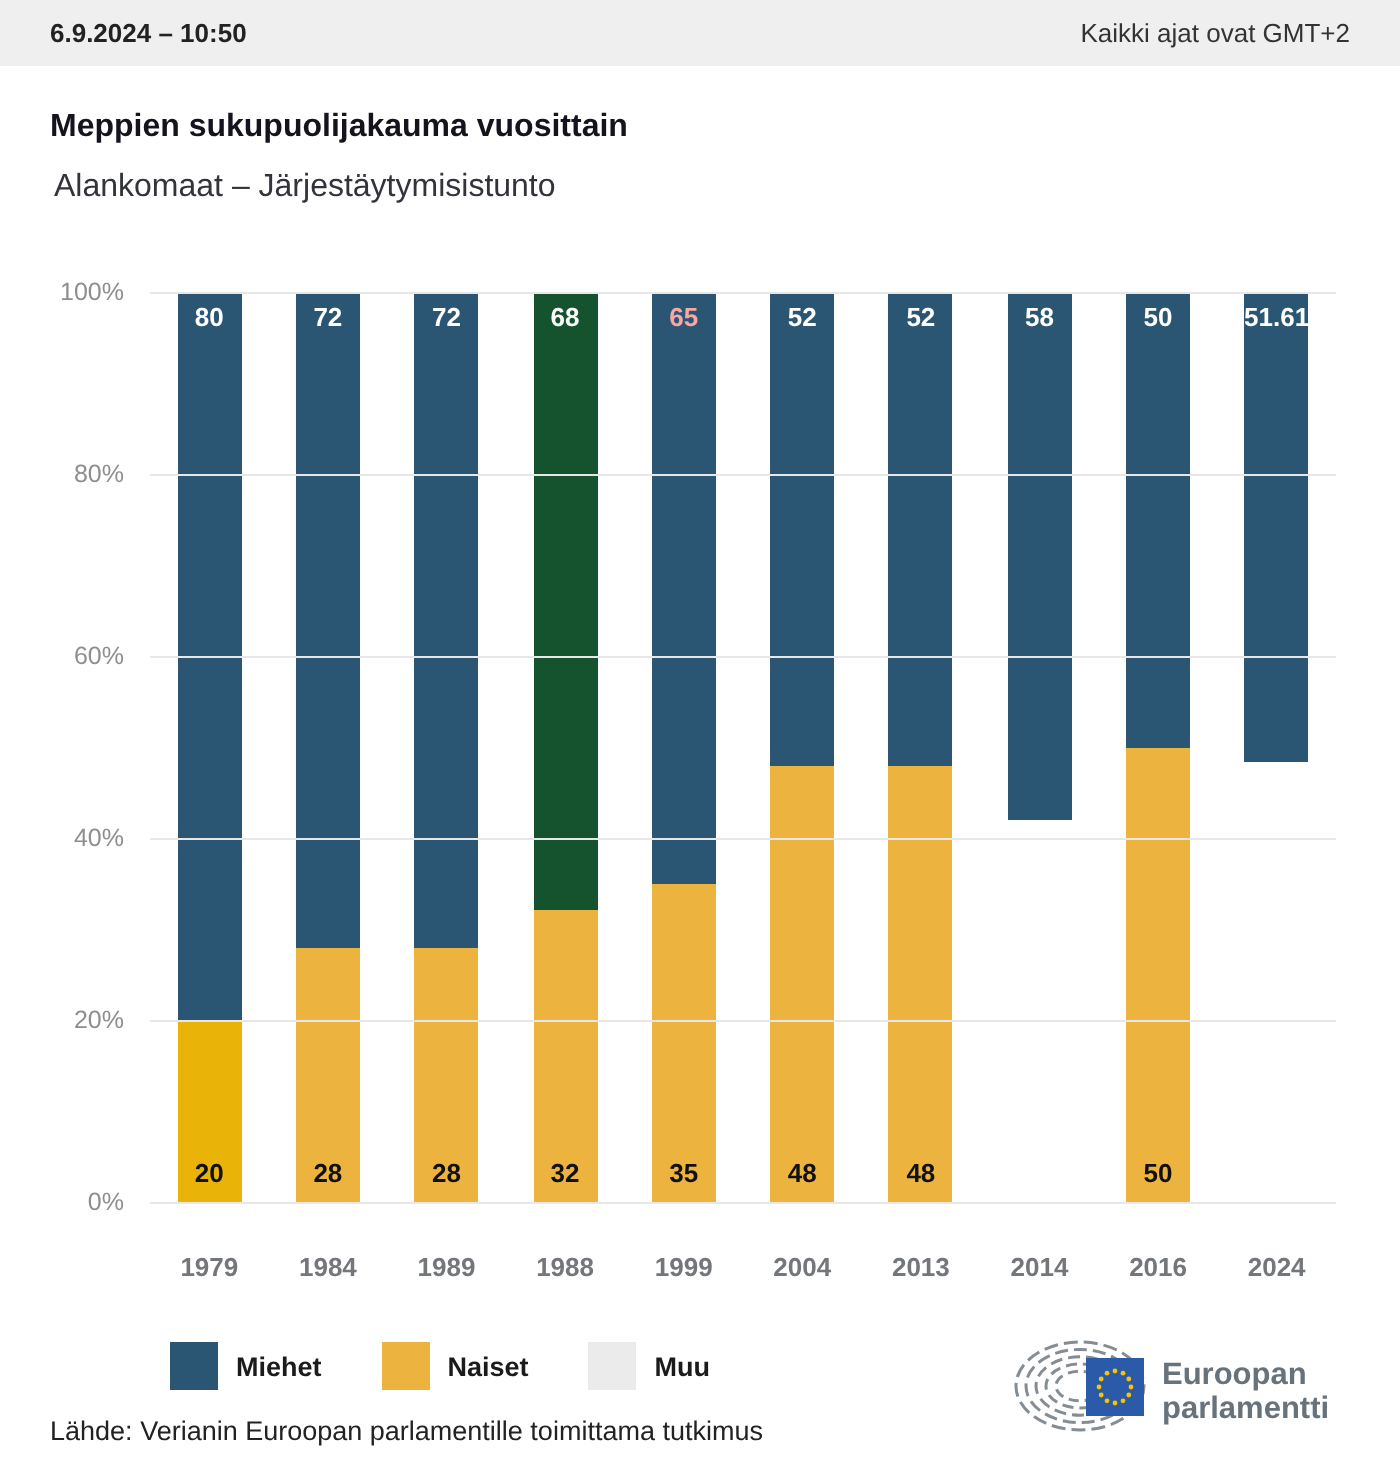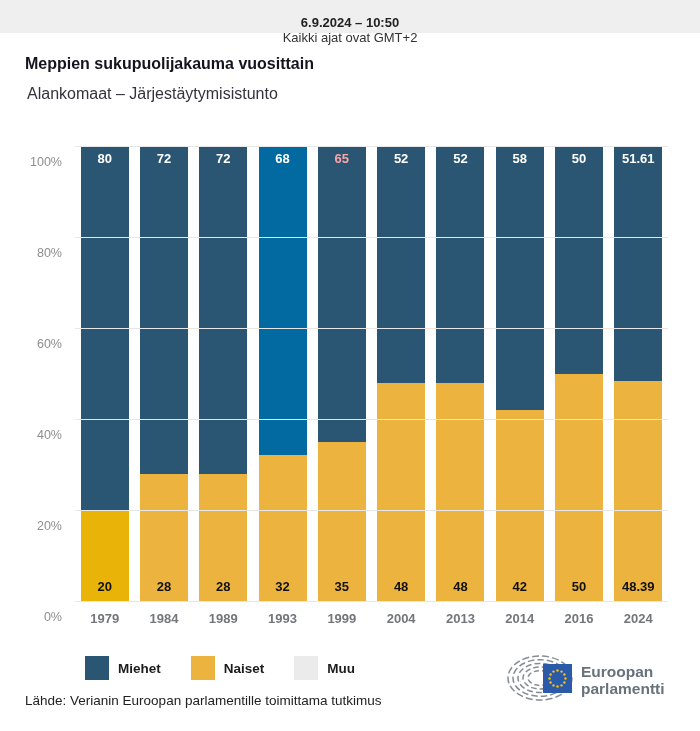--- a/index.html
+++ b/index.html
@@ -13,21 +13,20 @@
   }
   
   .topbar {
     height: 33px;
     background: #efefef;
     display: flex;
     justify-content: space-between;
     align-items: center;
     padding: 15px 25px;
     font-size: 13px;
-    flex-direction: column;
   }
   .topbar .datetime { font-weight: bold; color: #222; }
   .topbar .tz { font-weight: 400; color: #333; }
 
   
   .titles { padding: 0 25px; }
   .chart-title {
     margin-top: 22px;
     font-size: 16px;
     font-weight: bold;
@@ -46,44 +45,44 @@
   .plot {
     position: relative;
     margin-left: 75px;
     margin-right: 32px;
     height: 455px;
   }
   .gridline {
     position: absolute; left: 0; right: 0; height: 1px;
     background: #e7e7e7;
   }
-  .yaxis { position: absolute; left: -75px; top: 16px; height: 100%; width: 66px; }
+  .yaxis { position: absolute; left: -75px; top: 0; height: 100%; width: 66px; }
   .ytick {
     position: absolute; right: 4px; width: 100%;
     text-align: right;
     transform: translateY(-50%);
     font-size: 12.5px; color: #8e8e8e;
   }
   .bars { position: absolute; left: 0; right: 0; top: 0; bottom: 0; display: flex; }
   .slot { flex: 1; display: flex; justify-content: center; }
-  .bar { width: 48px; height: 100%; display: flex; flex-direction: column; }
+  .bar { width: 32px; height: 100%; display: flex; flex-direction: column; }
   .seg { display: flex; justify-content: center; }
   .val {
     font-size: 13px; font-weight: bold;
     padding: 6px 0 8px 0;
     white-space: nowrap;
     line-height: 1;
   }
   .xlabels {
     margin-left: 75px; margin-right: 32px;
     display: flex;
   }
   .xlab {
     flex: 1; text-align: center;
-    padding-top: 10px;
+    padding-top: 25px;
     font-size: 13px; font-weight: bold; color: #73767a;
   }
 
   
   .bottom {
     display: flex;
     justify-content: space-between;
     align-items: flex-start;
     padding: 0 22px 0 25px;
     margin-top: 26px;
@@ -146,21 +145,21 @@
             <div class="seg" style="height: 72%; background: rgb(42, 86, 115); align-items: flex-start;">
               <span class="val" style="color: rgb(255, 255, 255);">72</span>
             </div>
             <div class="seg" style="height: 28%; background: rgb(236, 179, 62); align-items: flex-end;">
               <span class="val" style="color: rgb(17, 17, 17);">28</span>
             </div>
           </div>
         </div>
         <div class="slot">
           <div class="bar">
-            <div class="seg" style="height: 68%; background: #0369a1; align-items: flex-start;">
+            <div class="seg" style="height: 68%; background: #14532d; align-items: flex-start;">
               <span class="val" style="color: rgb(255, 255, 255);">68</span>
             </div>
             <div class="seg" style="height: 32%; background: rgb(236, 179, 62); align-items: flex-end;">
               <span class="val" style="color: rgb(17, 17, 17);">32</span>
             </div>
           </div>
         </div>
         <div class="slot">
           <div class="bar">
             <div class="seg" style="height: 65%; background: rgb(42, 86, 115); align-items: flex-start;">
@@ -189,58 +188,52 @@
             <div class="seg" style="height: 48%; background: rgb(236, 179, 62); align-items: flex-end;">
               <span class="val" style="color: rgb(17, 17, 17);">48</span>
             </div>
           </div>
         </div>
         <div class="slot">
           <div class="bar">
             <div class="seg" style="height: 58%; background: rgb(42, 86, 115); align-items: flex-start;">
               <span class="val" style="color: rgb(255, 255, 255);">58</span>
             </div>
-            <div class="seg" style="height: 42%; background: rgb(236, 179, 62); align-items: flex-end;">
-              <span class="val" style="color: rgb(17, 17, 17);">42</span>
-            </div>
           </div>
         </div>
         <div class="slot">
           <div class="bar">
             <div class="seg" style="height: 50%; background: rgb(42, 86, 115); align-items: flex-start;">
               <span class="val" style="color: rgb(255, 255, 255);">50</span>
             </div>
             <div class="seg" style="height: 50%; background: rgb(236, 179, 62); align-items: flex-end;">
               <span class="val" style="color: rgb(17, 17, 17);">50</span>
             </div>
           </div>
         </div>
         <div class="slot">
           <div class="bar">
             <div class="seg" style="height: 51.61%; background: rgb(42, 86, 115); align-items: flex-start;">
               <span class="val" style="color: rgb(255, 255, 255);">51.61</span>
-            </div>
-            <div class="seg" style="height: 48.39%; background: rgb(236, 179, 62); align-items: flex-end;">
-              <span class="val" style="color: rgb(17, 17, 17);">48.39</span>
             </div>
           </div>
         </div>
       </div>
   <div class="gridline" style="top: 0%;"></div>
       <div class="gridline" style="top: 20%;"></div>
       <div class="gridline" style="top: 40%;"></div>
       <div class="gridline" style="top: 60%;"></div>
       <div class="gridline" style="top: 80%;"></div>
       <div class="gridline" style="top: 100%;"></div>
     </div>
   <div class="xlabels" id="xlabels">
       <div class="xlab">1979</div>
       <div class="xlab">1984</div>
       <div class="xlab">1989</div>
-      <div class="xlab">1993</div>
+      <div class="xlab">1988</div>
       <div class="xlab">1999</div>
       <div class="xlab">2004</div>
       <div class="xlab">2013</div>
       <div class="xlab">2014</div>
       <div class="xlab">2016</div>
       <div class="xlab">2024</div>
     </div>
 </div>
 
 <div class="bottom">

